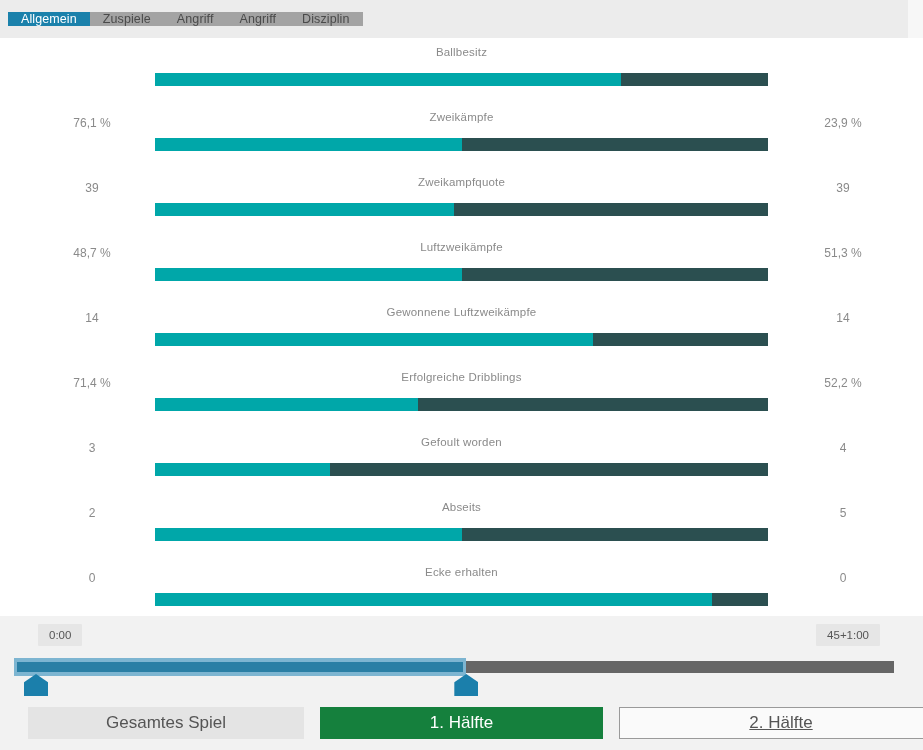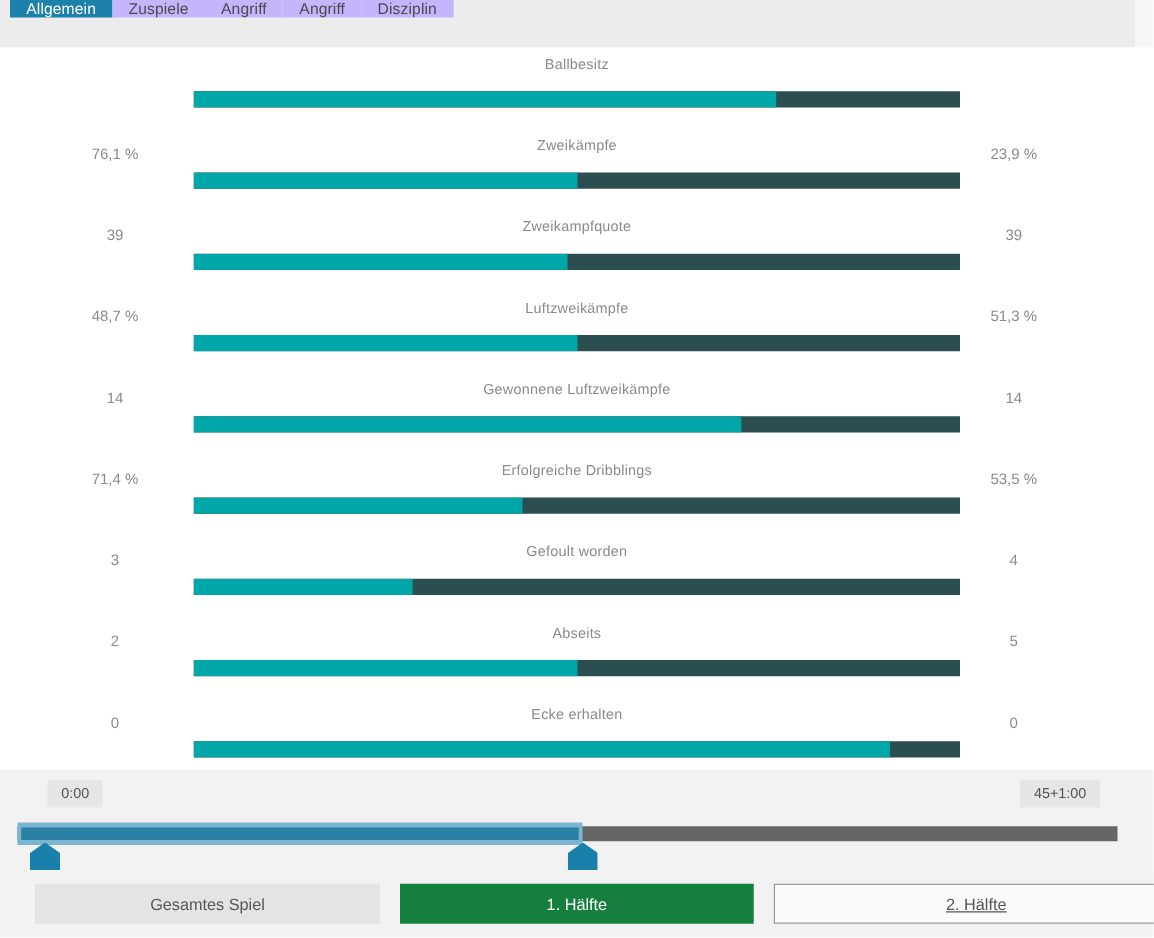--- a/index.html
+++ b/index.html
@@ -16,31 +16,31 @@
   }
 
   
   .tabbar {
     position: absolute;
     left: 0; top: 0;
     width: 908px;
     height: 38px;
     background: #ececec;
     display: flex;
-    align-items: flex-start;
+    align-items: center;
   }
   .tabbar-spacer { width: 8px; flex: none; }
   .tab {
     display: flex;
     align-items: center;
     justify-content: center;
     padding: 0 13px;
     font-size: 12.5px;
     color: #4a4a4a;
-    background: #c4b5fd;
+    background: #a3a3a3;
     cursor: pointer;
     white-space: nowrap;
     letter-spacing: 0.1px;
   }
   .tab.active {
     background: #1b81ab;
     color: #ffffff;
   }
   .tabbar-tail { flex: 1; background: #ececec; }
   .tabbar-edge {
@@ -81,21 +81,21 @@
   .stat-value {
     position: absolute;
     top: 3px;
     font-size: 12px;
     color: #8a8a8a;
     width: 110px;
     text-align: center;
     margin-top: 44px;
   }
   .stat-value.left  { left: 37px; }
-  .stat-value.right { left: 756px; text-align: center; }
+  .stat-value.right { left: 788px; text-align: center; }
   .bar-track {
     position: absolute;
     left: 155px;
     top: 4px;
     width: 613px;
     height: 13px;
     background: #2b4f50;
     overflow: hidden;
   }
   .bar-fill {
@@ -177,21 +177,21 @@
     height: 48px;
     background: #f2f2f2;
   }
   .btn {
     position: absolute;
     top: 5px;
     height: 32px;
     display: flex;
     align-items: center;
     justify-content: center;
-    font-size: 13px;
+    font-size: 17px;
     cursor: pointer;
     box-sizing: border-box;
   }
   .btn.whole {
     left: 28px; width: 276px;
     background: #e4e4e4;
     color: #555555;
   }
   .btn.first {
     left: 320px; width: 283px;
@@ -271,21 +271,21 @@
         <div class="stat-value right">14</div>
       </div>
     </div>
     <div class="stat-row">
       <div class="stat-title">Gewonnene Luftzweikämpfe</div>
       <div class="stat-bar-line">
         <div class="stat-value left">71,4 %</div>
         <div class="bar-track">
           <div class="bar-fill" style="width: 71.4%;"></div>
         </div>
-        <div class="stat-value right">53,5 %</div>
+        <div class="stat-value right">52,2 %</div>
       </div>
     </div>
     <div class="stat-row">
       <div class="stat-title">Erfolgreiche Dribblings</div>
       <div class="stat-bar-line">
         <div class="stat-value left">3</div>
         <div class="bar-track">
           <div class="bar-fill" style="width: 42.9%;"></div>
         </div>
         <div class="stat-value right">4</div>

